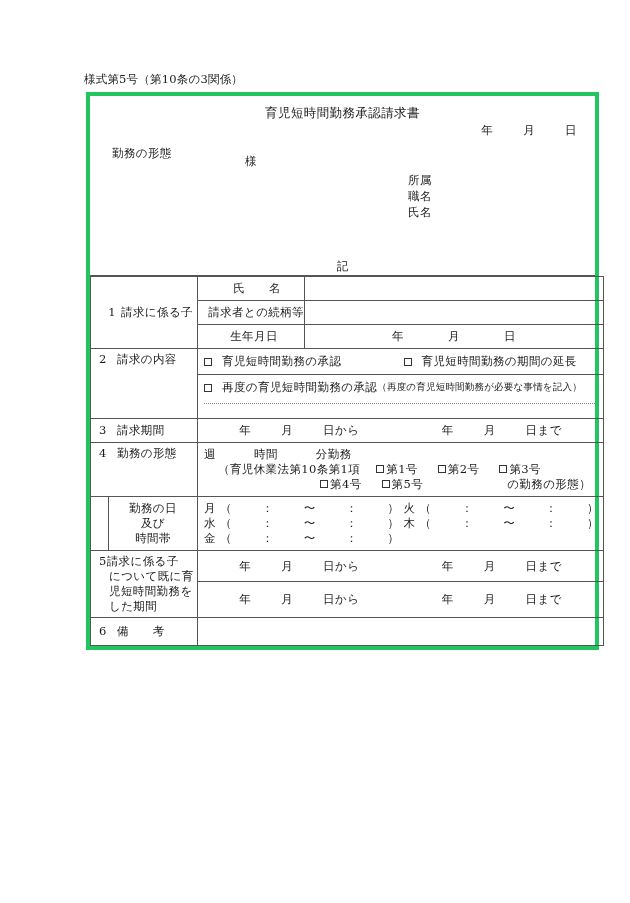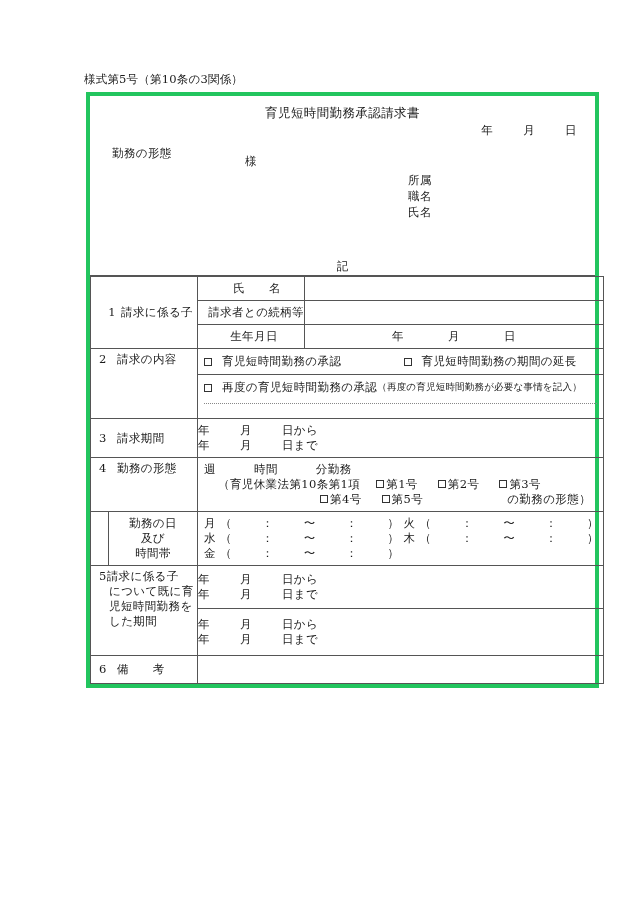--- a/index.html
+++ b/index.html
@@ -156,23 +156,22 @@
     padding: 3px 0;
   }
 
   .cell-pad { padding: 4px 8px; line-height: 15px; }
 
   .center { text-align: right; }
 
   
   .daterange {
     display: flex;
-    align-items: flex-start;
+    align-items: flex-end;
     padding: 4px 0;
-    flex-direction: column;
   }
   .daterange .grp {
     flex: 1;
     text-align: center;
     white-space: nowrap;
   }
   .daterange .y { margin-right: 26px; }
   .daterange .m { margin-right: 26px; }
 
   

